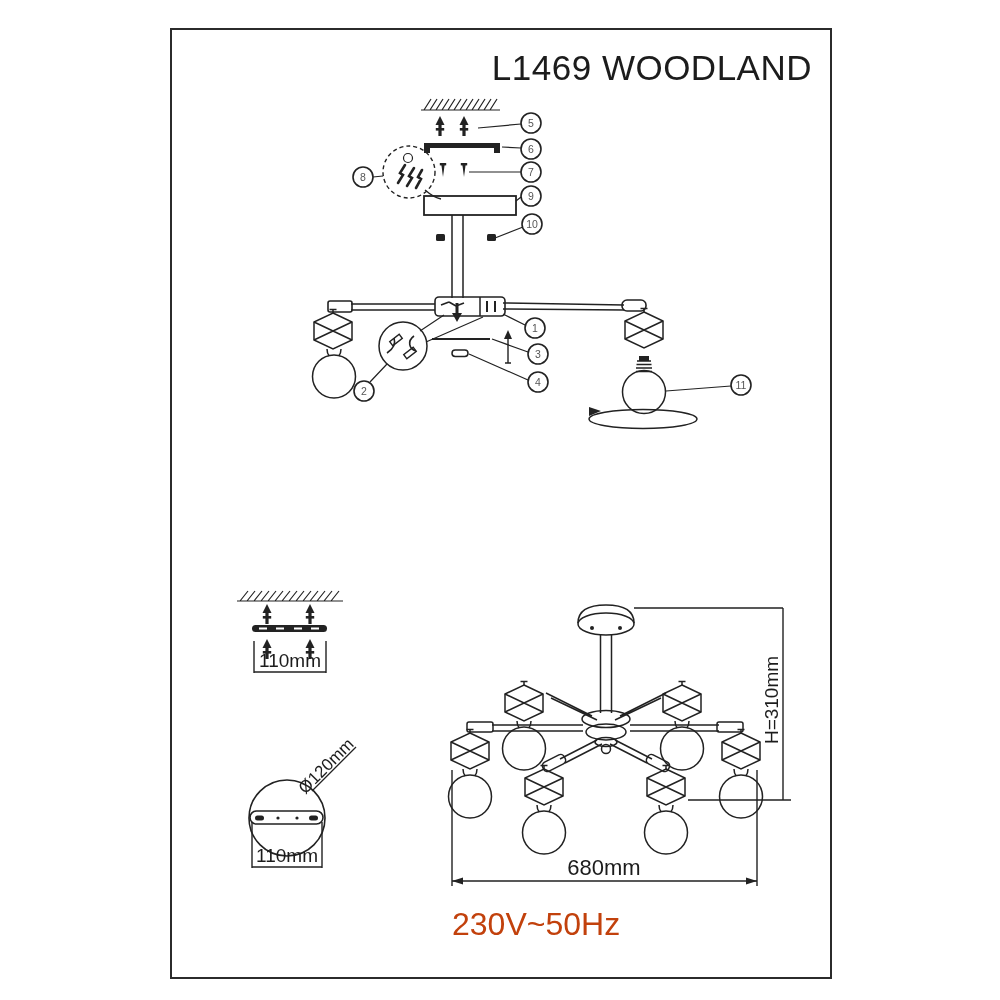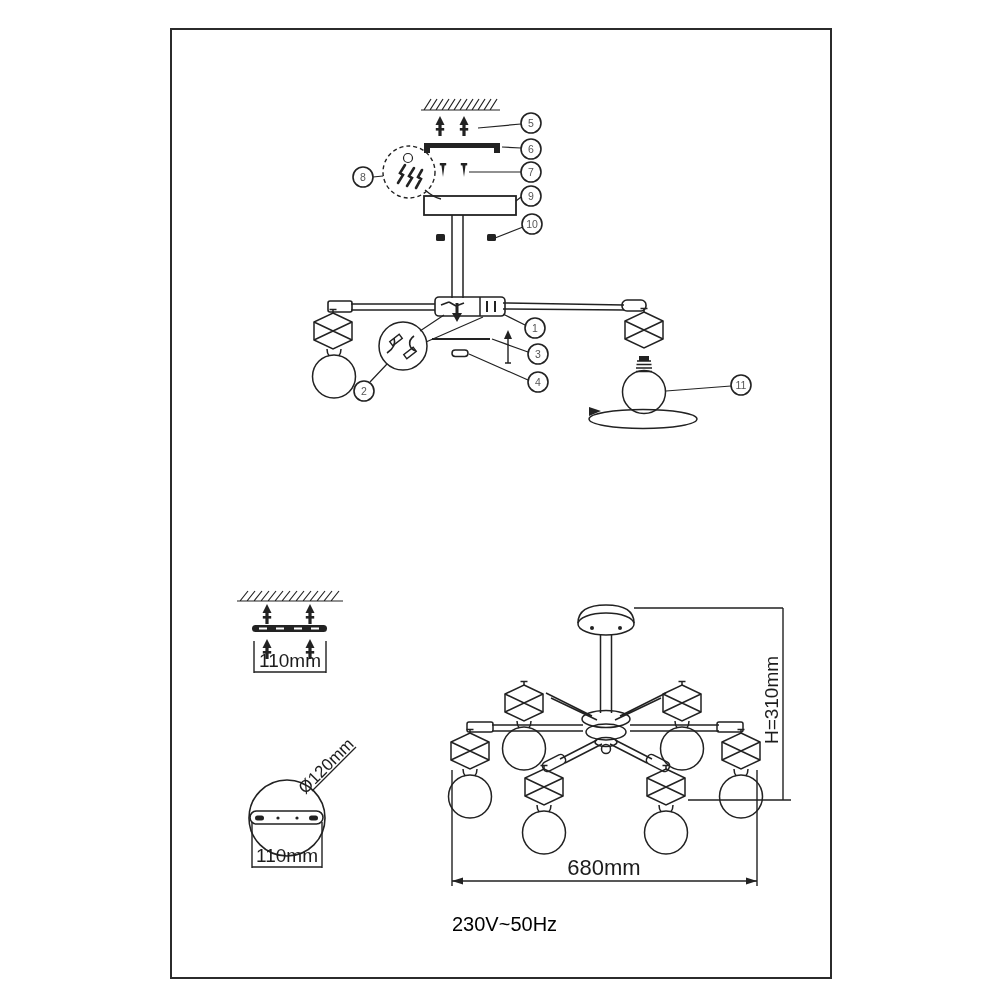--- a/index.html
+++ b/index.html
@@ -2,35 +2,36 @@
 <html><head>
 <meta charset="utf-8">
 <style>
   html,body{margin:0;padding:0;background:#fff;}
   .page{position:relative;width:1000px;height:1000px;background:#fff;
         font-family:"Liberation Sans",sans-serif;color:#1a1a1a;overflow:hidden;}
   .border-frame{position:absolute;left:170px;top:28px;width:658px;height:947px;
         border:2px solid #2b2b2b;}
   .title{position:absolute;left:430px;top:48px;width:382px;text-align:right;
         font-size:35px;letter-spacing:.5px;color:#1c1c1c;white-space:nowrap;}
-  .specs{position:absolute;left:452px;top:906px;font-size:20px;line-height:36px;
-        color:#000000;}
+  .specs{position:absolute;left:452px;top:906px;font-size:32px;line-height:36px;
+        color:#c2410c;}
   svg.diagram{position:absolute;left:0;top:0;}
   svg text{font-family:"Liberation Sans",sans-serif;fill:#1c1c1c;}
   .callout-num{font-size:10.5px;fill:#555;}
   .dim-label{font-size:19px;}
   .dim-label-sm{font-size:17px;}
   .dim-label-lg{font-size:22px;}
 </style>
 </head>
 <body>
 
 <div class="page">
   <div class="border-frame"></div>
 
+  <div class="title">L1469 WOODLAND</div>
 
   <svg class="diagram" width="1000" height="1000" viewBox="0 0 1000 1000">
     <defs>
       <g id="hex" fill="none" stroke="#222" stroke-width="1.5">
         <path d="M0,-22 L0,-18 M-3.5,-21.5 L3.5,-21.5"></path>
         <path d="M0,-18 L19,-9 L19,9 L0,18 L-19,9 L-19,-9 Z"></path>
         <path d="M-19,-9 L19,9 M19,-9 L-19,9"></path>
       </g>
       <g id="bulb" fill="none" stroke="#222" stroke-width="1.5">
         <path d="M-7,0 C-7,3.5 -6,5.5 -4.8,7"></path>

